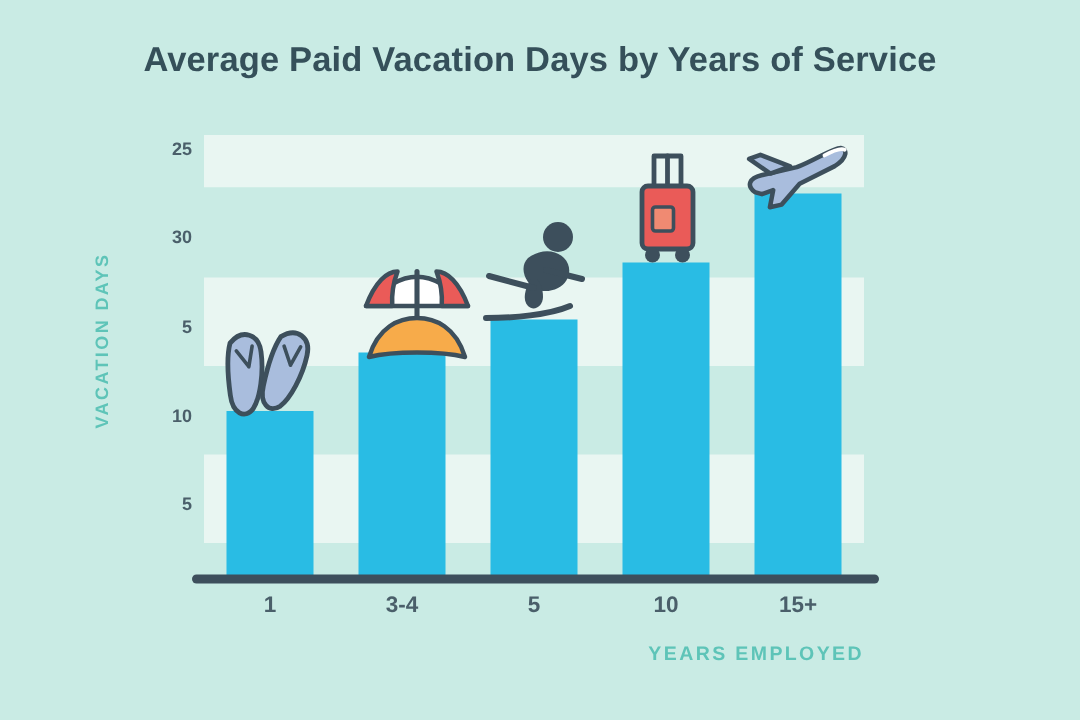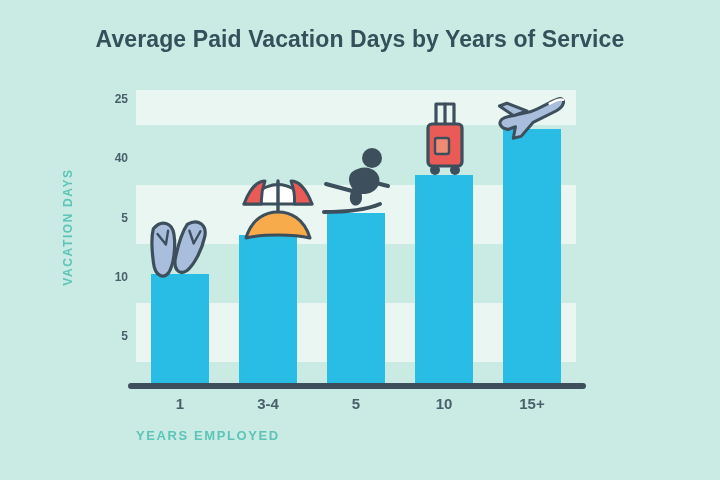--- a/index.html
+++ b/index.html
@@ -124,21 +124,21 @@
     font-weight: bold;
     letter-spacing: 1.6px;
     color: #5ec4b8;
     transform: rotate(-90deg);
   }
   #x-axis-title {
     position: absolute;
     left: 136px;
     top: 428px;
     width: 440px;
-    text-align: left;
+    text-align: right;
     font-size: 13px;
     font-weight: bold;
     letter-spacing: 1.6px;
     color: #5ec4b8;
   }
 
   
   .bar-icon {
     position: absolute;
     pointer-events: none;
@@ -165,21 +165,21 @@
     <div class="bar" style="left:103px; height:150px;"></div>
     <div class="bar" style="left:191px; height:172px;"></div>
     <div class="bar" style="left:279px; height:210px;"></div>
     <div class="bar" style="left:367px; height:256px;"></div>
   </div>
 
   <div id="axis-baseline"></div>
 
   <div id="y-ticks">
     <div class="y-tick" style="top:99px;">25</div>
-    <div class="y-tick" style="top:158px;">40</div>
+    <div class="y-tick" style="top:158px;">30</div>
     <div class="y-tick" style="top:218px;">5</div>
     <div class="y-tick" style="top:277px;">10</div>
     <div class="y-tick" style="top:336px;">5</div>
   </div>
 
   <div id="x-ticks">
     <div class="x-tick" style="left:0px;">1</div>
     <div class="x-tick" style="left:88px;">3-4</div>
     <div class="x-tick" style="left:176px;">5</div>
     <div class="x-tick" style="left:264px;">10</div>

